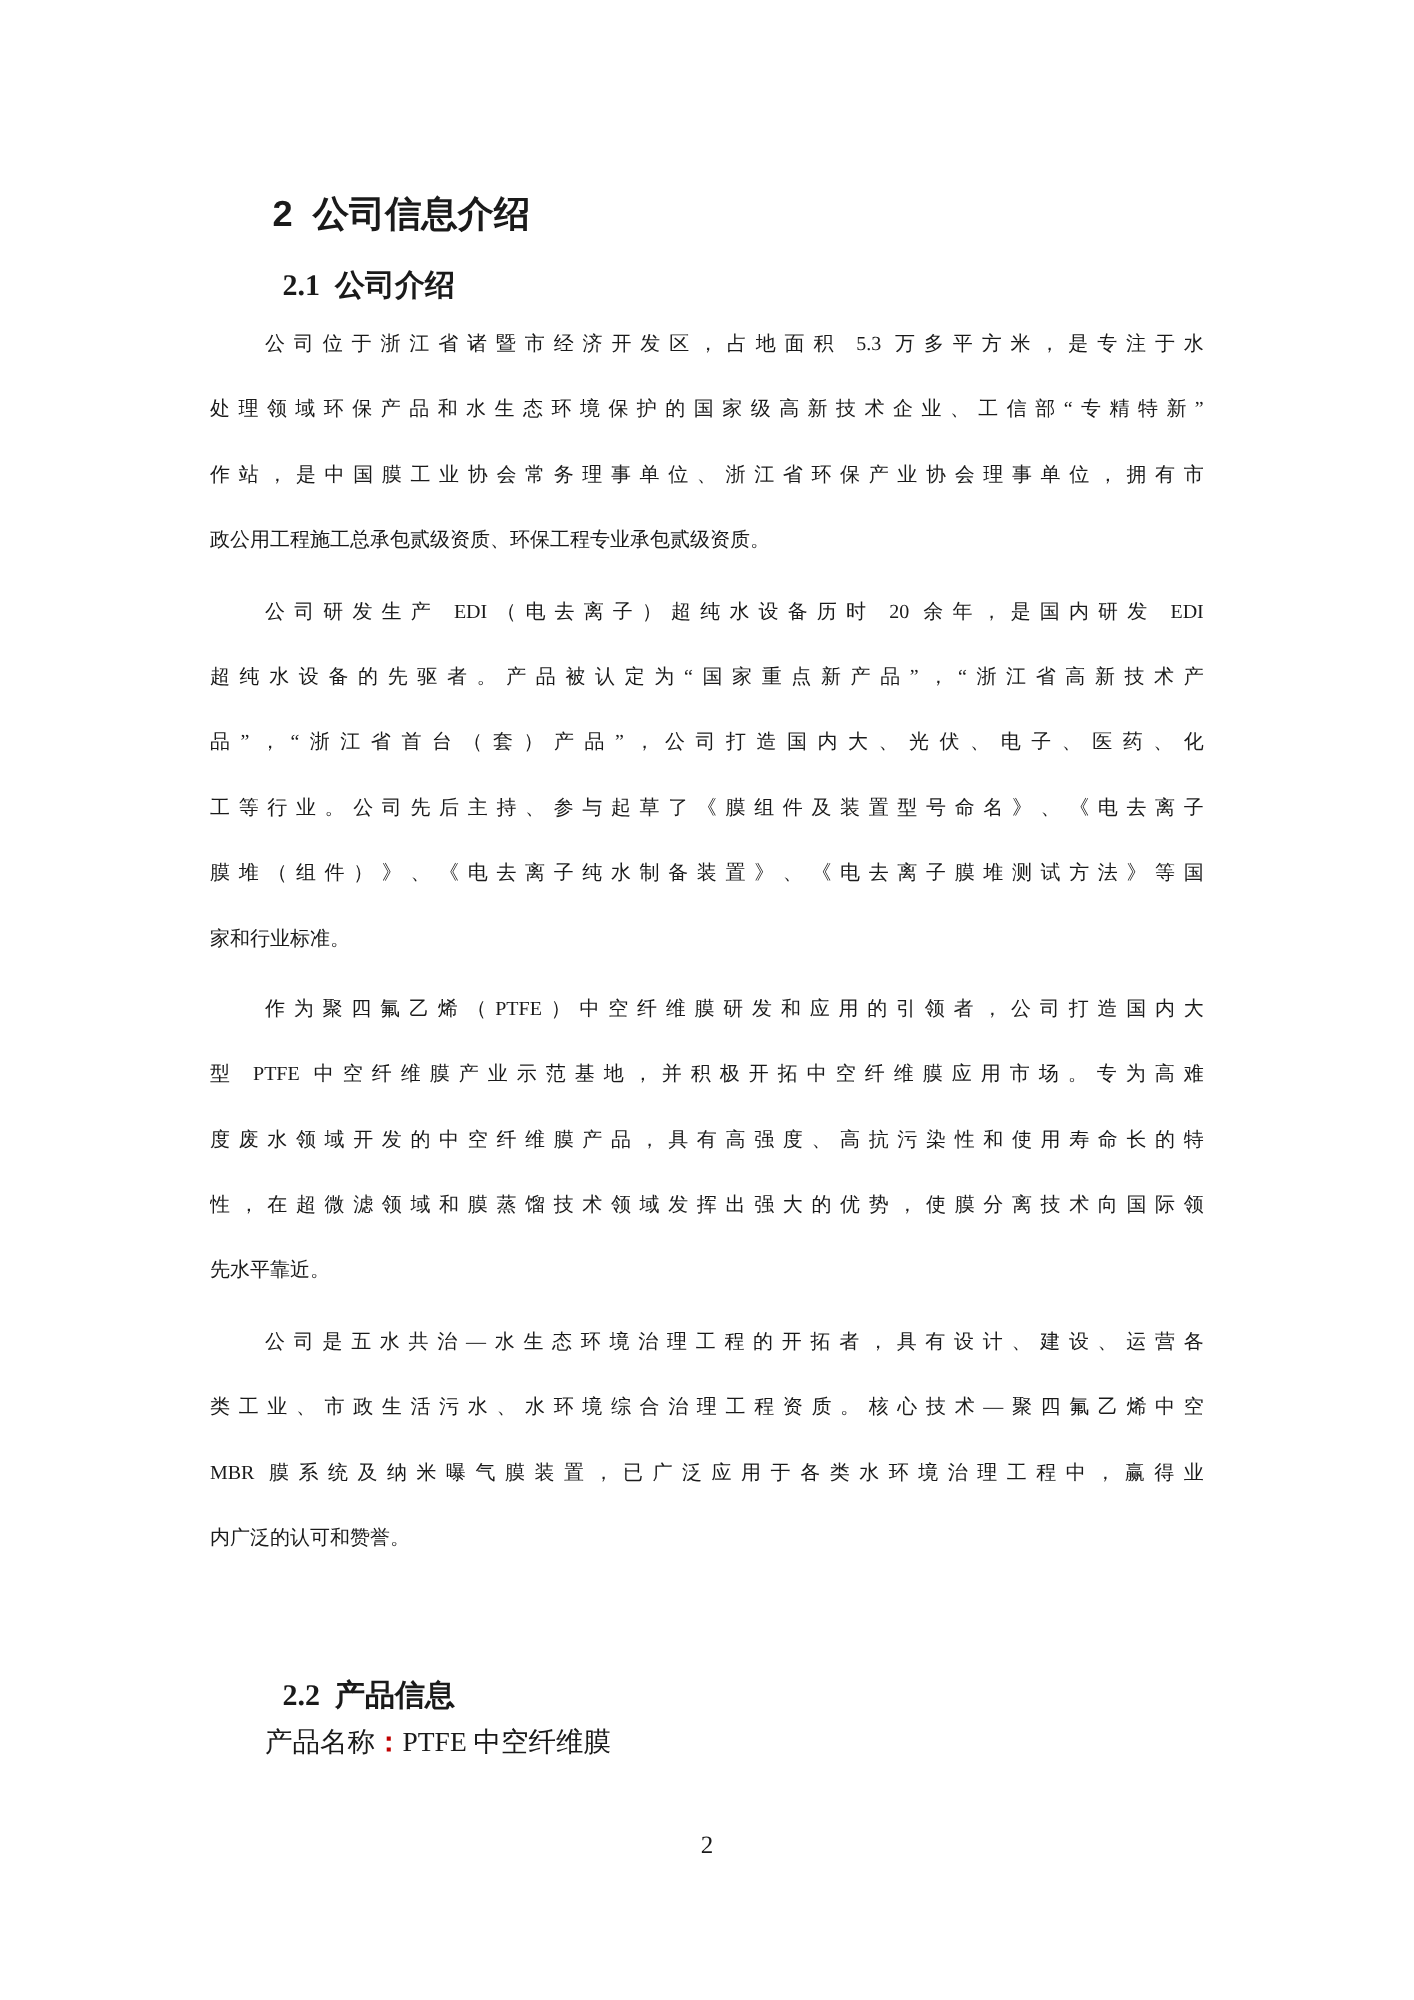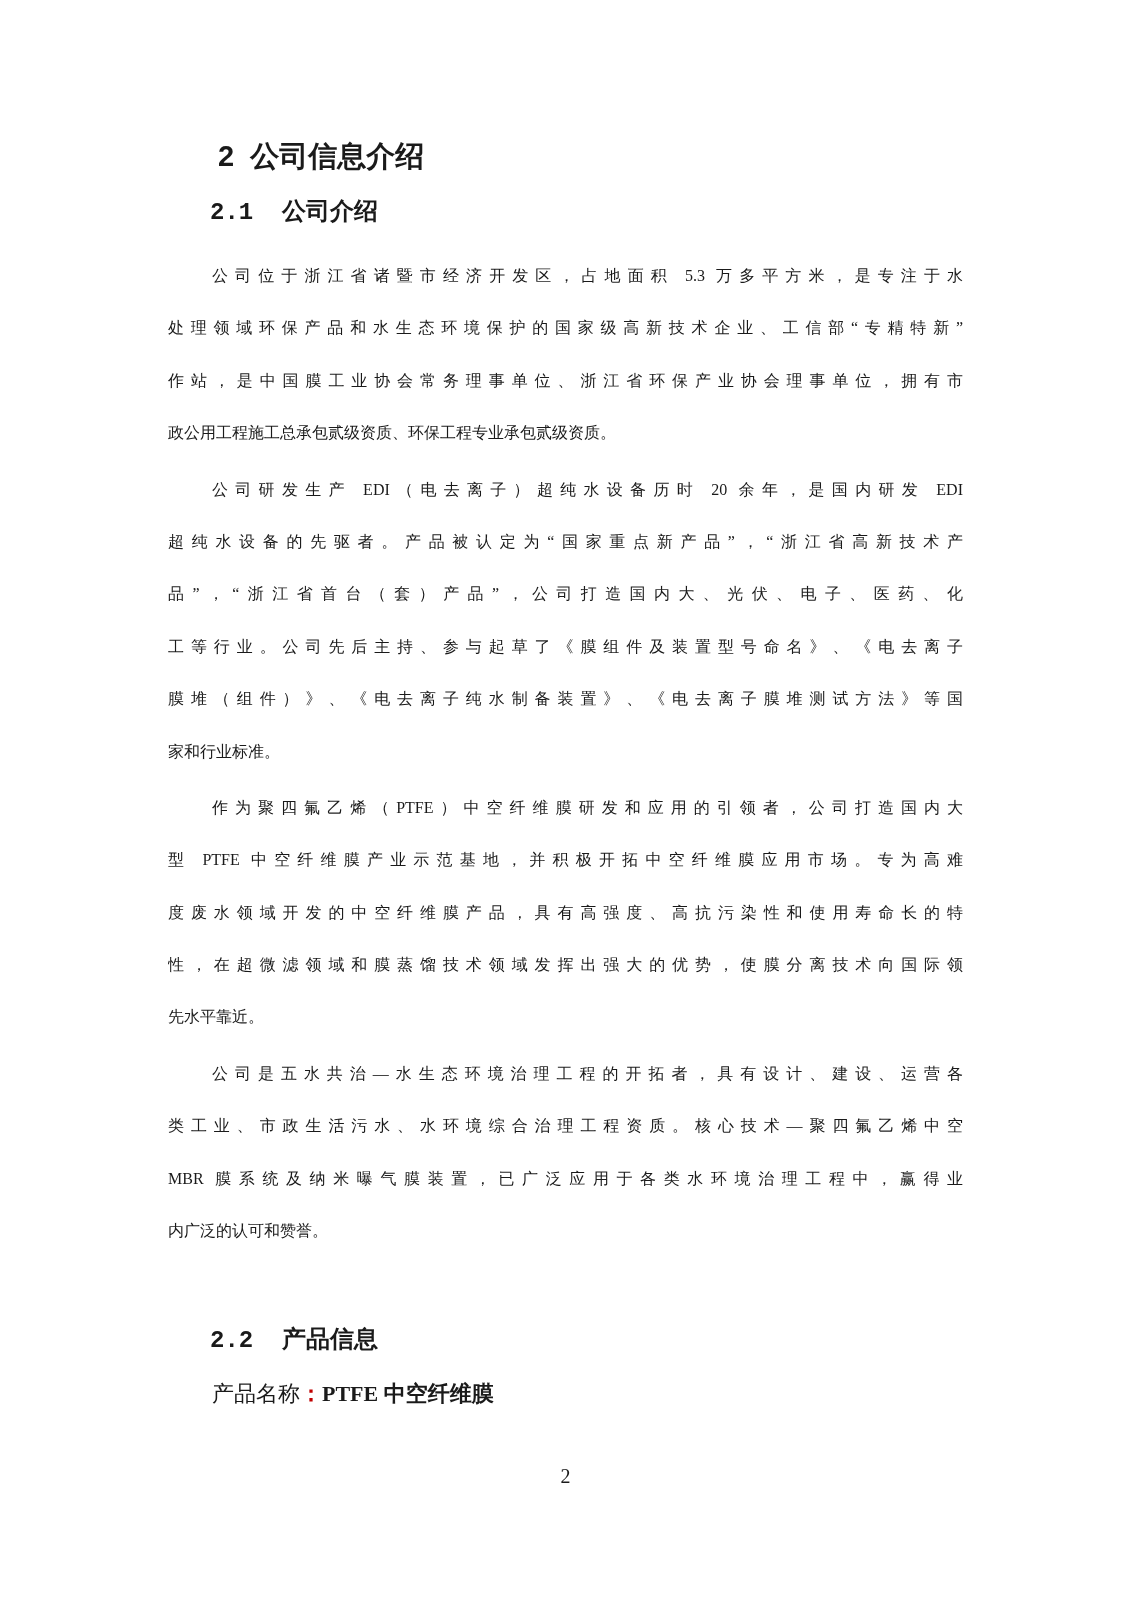--- a/index.html
+++ b/index.html
@@ -13,40 +13,40 @@
     height: 1600px;
     background: var(--page-bg, #ffffff);
     font-family: "Liberation Serif", "DejaVu Serif", serif;
     color: var(--text-color, #1a1a1a);
     overflow: hidden;
   }
   .h1 {
     position: absolute;
     left: 168px;
     width: 795px;
-    top: 136px;
+    top: 152px;
     padding-left: 50px;
     font-family: "Liberation Sans", "DejaVu Sans", sans-serif;
     font-weight: bold;
     font-size: 29px;
     line-height: 40px;
     white-space: pre-wrap;
     margin: 0;
   }
   .h2 {
     position: absolute;
     left: 168px;
     width: 795px;
     padding-left: 42px;
-    font-family: Liberation Mono, monospace;
+    font-family: Liberation Serif, serif;
     font-weight: bold;
     font-size: 24px;
     line-height: 34px;
     white-space: pre-wrap;
-    margin: 0;
+    margin: 16px;
   }
   .h2-company { top: 196px; }
   .h2-product { top: 1324px; }
   .paragraphs {
     position: absolute;
     left: 168px;
     width: 795px;
     top: 250px;
   }
   .para { margin: 0 0 4px 0; }
@@ -66,21 +66,21 @@
     left: 168px;
     width: 795px;
     top: 1378px;
     padding-left: 44px;
     font-size: 22px;
     line-height: 32px;
     box-sizing: border-box;
   }
   .product-label { font-weight: normal; }
   .product-colon { font-weight: bold; color: var(--accent-red, #c00000); }
-  .product-value { font-weight: bold; margin-top: 48px; }
+  .product-value { font-weight: normal; margin-top: 48px; }
   .page-number {
     position: absolute;
     left: 0;
     width: 1131px;
     top: 1462px;
     text-align: center;
     font-size: 20px;
     line-height: 28px;
   }
 </style>

